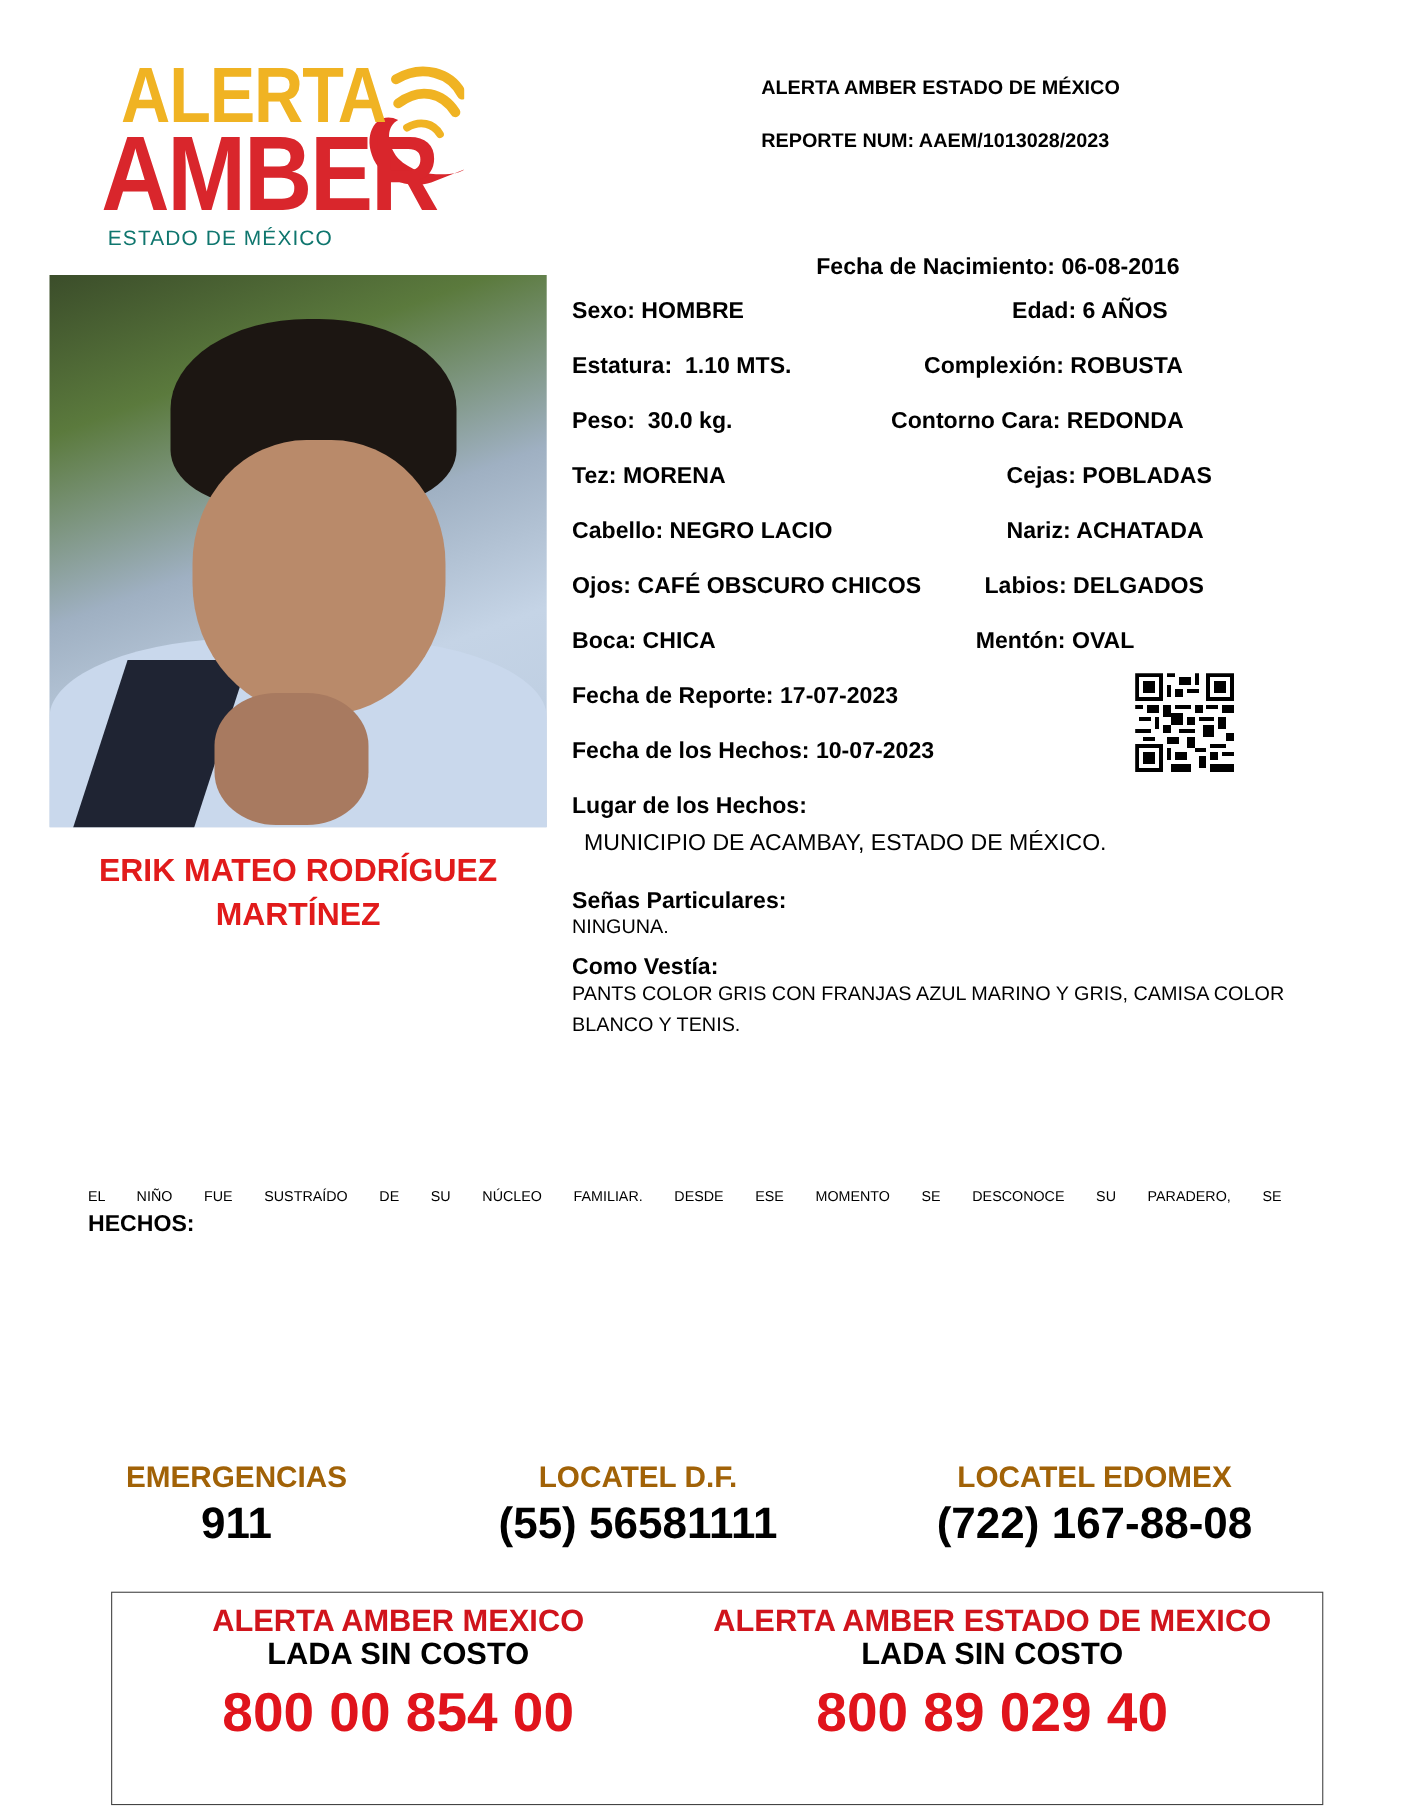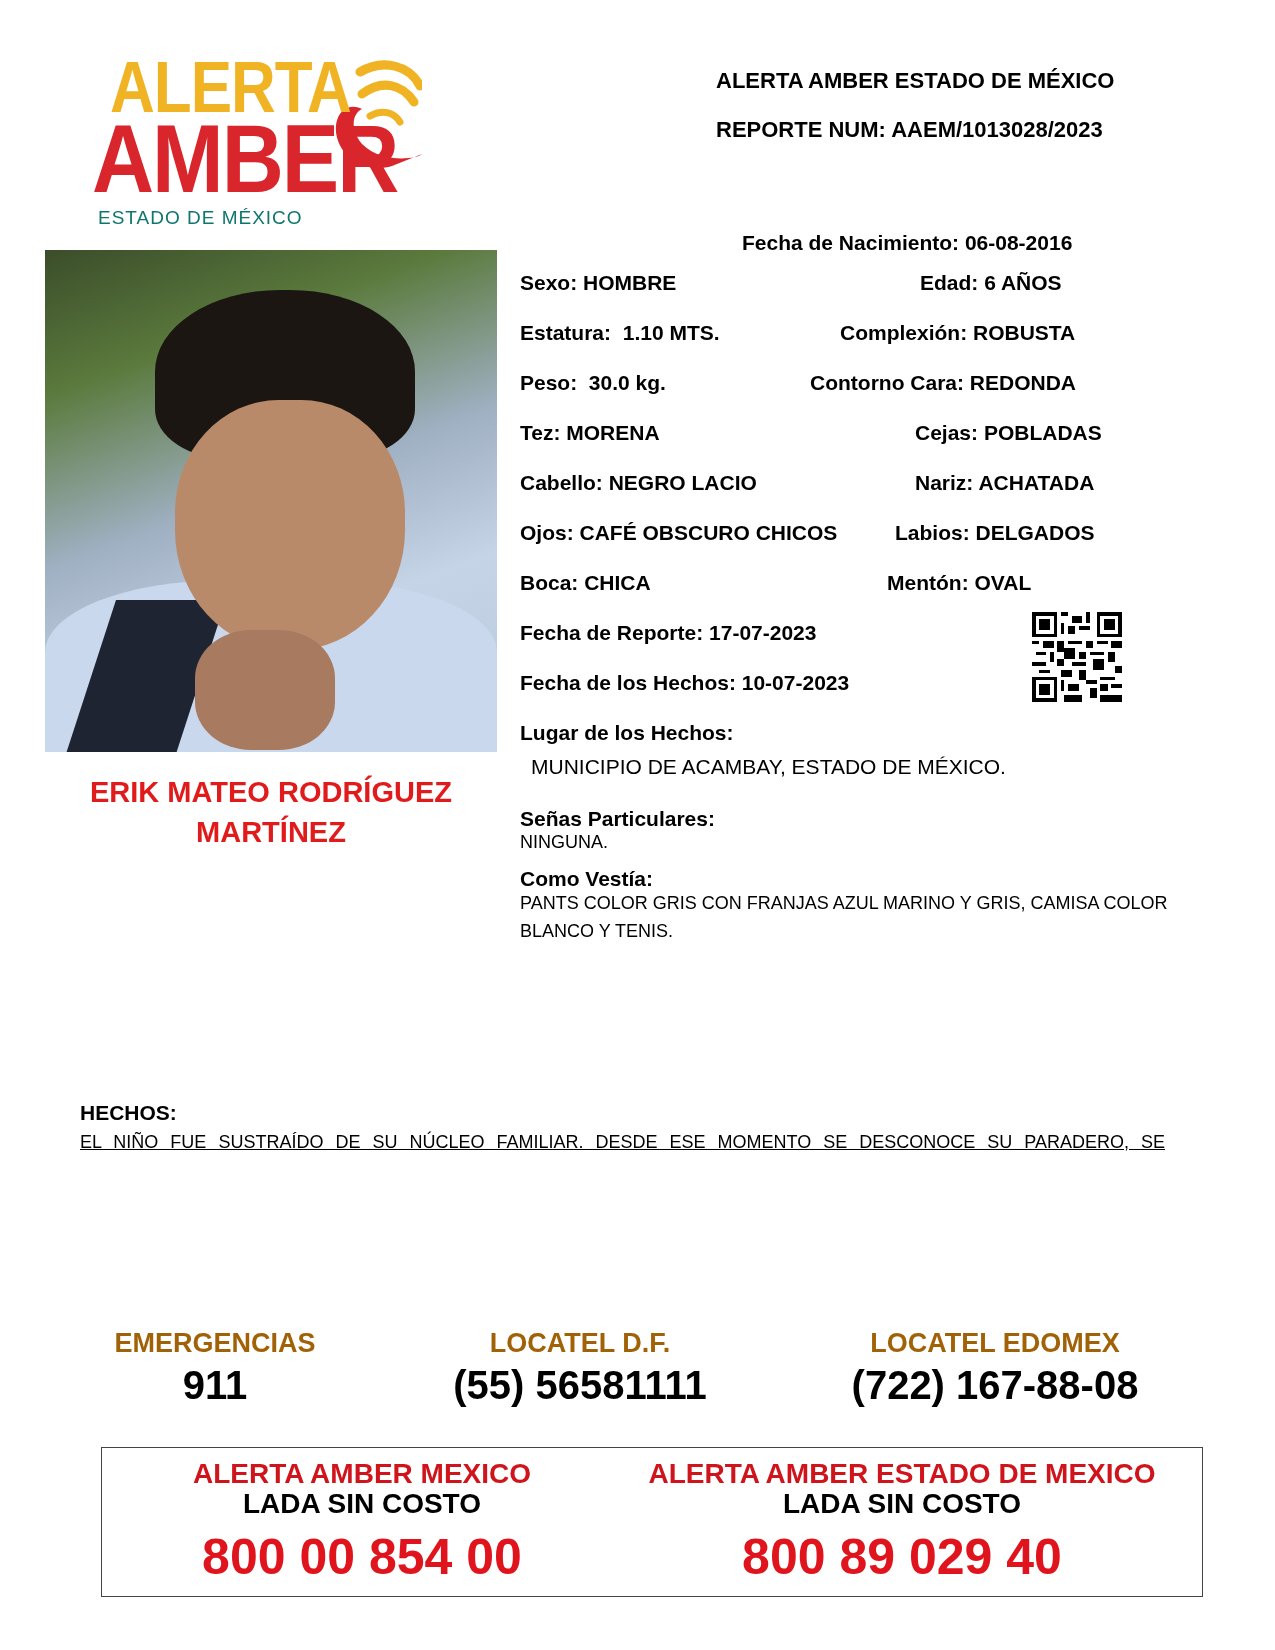--- a/index.html
+++ b/index.html
@@ -11,21 +11,21 @@
   .logo { left: 92px; top: 52px; width: 330px; height: 160px; }
   .logo .l1 { position: absolute; left: 18px; top: 0; font-size: 62px; font-weight: bold;
               color: #f0b323; letter-spacing: -1px; transform: scaleY(1.15); transform-origin: top left; line-height: 1; }
   .logo .l2 { position: absolute; left: 0; top: 58px; font-size: 86px; font-weight: bold;
               color: #d9262c; letter-spacing: -2px; transform: scaleY(1.12); transform-origin: top left; line-height: 1; }
   .logo .l3 { position: absolute; left: 6px; top: 156px; font-size: 19px; font-weight: normal;
               color: #0f766e; letter-spacing: 1px; line-height: 1; }
   .logo svg { position: absolute; left: 230px; top: 2px; }
 
   
-  .hdr { left: 716px; font-size: 22px; font-weight: bold; line-height: 1; white-space: nowrap; }
+  .hdr { left: 692px; font-size: 18px; font-weight: bold; line-height: 1; white-space: nowrap; }
 
   
   .photo { left: 45px; top: 250px; width: 452px; height: 502px; overflow: hidden;
            background: linear-gradient(160deg, #3b4d2a 0%, #5b7a3d 22%, #9fb0c2 48%, #c5d4e6 70%, #b8c9de 100%); }
   .photo .hair { position: absolute; left: 110px; top: 40px; width: 260px; height: 170px; border-radius: 48% 48% 30% 30%; background: #1c1612; }
   .photo .face { position: absolute; left: 130px; top: 150px; width: 230px; height: 250px; border-radius: 45% 45% 48% 48%; background: #b98a6a; }
   .photo .shirt { position: absolute; left: 0; top: 330px; width: 452px; height: 180px; background: #c9d8ec; border-radius: 40% 40% 0 0; }
   .photo .stripe { position: absolute; left: 45px; top: 350px; width: 110px; height: 160px; background: #1f2433; transform: skewX(-18deg); }
   .photo .hand { position: absolute; left: 150px; top: 380px; width: 140px; height: 120px; background: #a87a60; border-radius: 40%; }
 
@@ -34,27 +34,27 @@
 
   
   .f { font-size: 21px; font-weight: bold; white-space: nowrap; line-height: 1; }
   .plain { font-size: 21px; font-weight: normal; white-space: nowrap; line-height: 1; }
   .small { font-size: 18px; font-weight: normal; line-height: 28px; }
 
   .qr { left: 1032px; top: 612px; width: 90px; height: 90px; }
 
   
   .hechos-t { left: 80px; top: 1102px; font-size: 21px; font-weight: bold; line-height: 1; }
-  .hechos-b { left: 80px; top: 1126px; width: 1085px; font-size: 18px; line-height: 32px; text-align: justify; text-align-last: justify; text-decoration: underline; }
+  .hechos-b { left: 80px; top: 1072px; width: 1085px; font-size: 13px; line-height: 32px; text-align: justify; text-align-last: justify; }
 
   
   .ct-lab { color: #a16207; font-size: 27px; font-weight: bold; line-height: 1; white-space: nowrap; text-align: center; }
   .ct-num { font-size: 40px; font-weight: bold; line-height: 1; white-space: nowrap; text-align: center; }
 
-  .box { left: 101px; top: 1447px; width: 1102px; height: 150px; border: 1.5px solid #444; box-sizing: border-box; }
+  .box { left: 101px; top: 1447px; width: 1102px; height: 194px; border: 1.5px solid #444; box-sizing: border-box; }
   .bx-col { position: absolute; top: 0; text-align: center; }
   .bx-t { color: #d0141c; font-size: 28px; font-weight: bold; line-height: 1; white-space: nowrap; }
   .bx-s { font-size: 28px; font-weight: bold; line-height: 1; margin-top: 2px; white-space: nowrap; }
   .bx-n { color: #e0141c; font-size: 50px; font-weight: bold; line-height: 1; margin-top: 14px; white-space: nowrap; }
 </style>
 </head>
 <body>
 
 <div class="abs logo">
   <svg width="100" height="120" viewBox="0 0 100 120">

